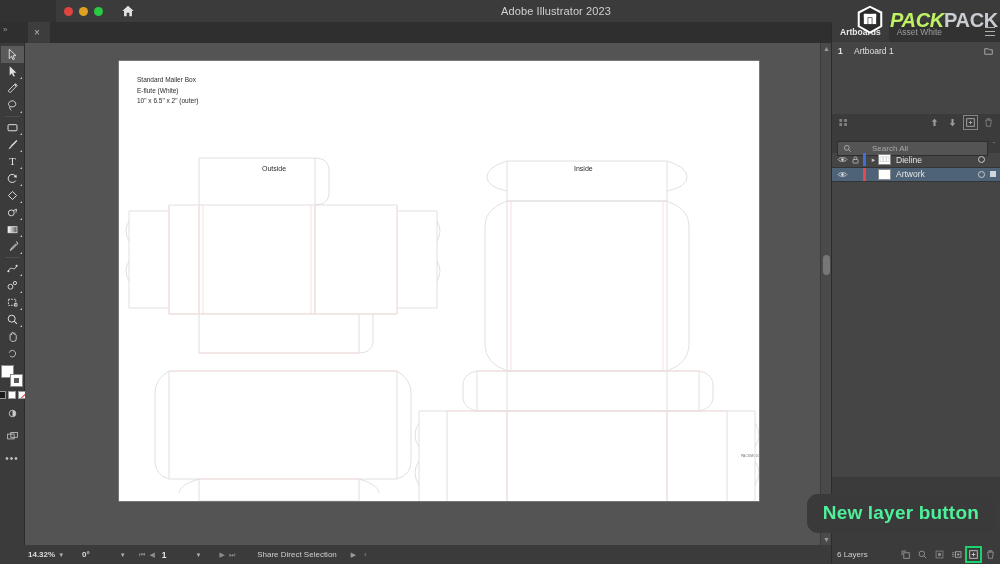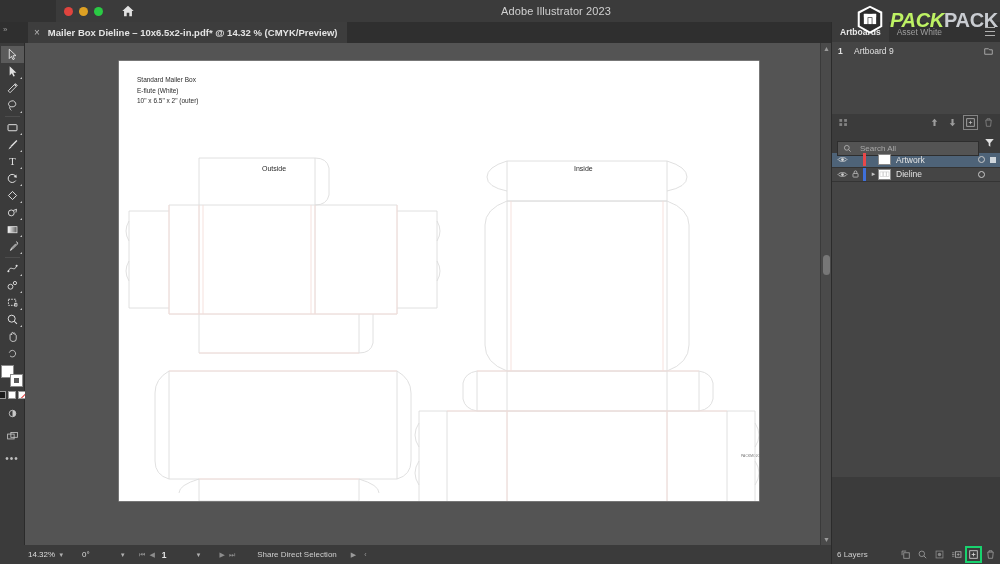--- a/index.html
+++ b/index.html
@@ -132,21 +132,21 @@
 
   
   .statusbar {
     position: absolute; left: 0; bottom: 0; width: 831px; height: 19px;
     background: #3b3b3b; display: flex; align-items: center;
     font-size: 8px; color: #cfcfcf;
   }
   .sb-pad { width: 25px; height: 19px; background: #3b3b3b; }
   .sb-field {
     height: 13px; display: flex; align-items: center; padding: 0 3px;
-    font-size: 8px; color: #dcdcdc;
+    font-size: 8px; color: #dcdcdc; font-weight: bold;
   }
   .sb-caret { color: #b0b0b0; font-size: 6px; margin-left: 3px; }
   .sb-nav { display: flex; align-items: center; gap: 4px; color: #8d8d8d; font-size: 7px; }
   .sb-status { margin-left: 22px; font-size: 8px; color: #cfcfcf; }
   .sb-arrows { margin-left: 14px; color: #9a9a9a; font-size: 7px; display: flex; gap: 8px; }
 
   
   .rightdock {
     position: absolute; right: 0; top: 22px; width: 169px; height: 542px;
     background: #3b3b3b; border-left: 1px solid #2b2b2b;
@@ -178,21 +178,21 @@
     height: 17px; background: #3b3b3b; display: flex; align-items: center;
     padding: 0 6px;
   }
   .ab-footer .spacer { flex: 1; }
   .fi { width: 11px; height: 11px; margin-left: 7px; opacity: .75; }
   .fi.boxed { outline: 1px solid #8c8c8c; outline-offset: 1px; opacity: .9; }
 
   .search-wrap { height: 22px; display: flex; align-items: center; padding: 0 5px; gap: 5px; }
   .search-box {
     flex: 1; height: 15px; background: #545454; border: 1px solid #2e2e2e;
-    display: flex; align-items: center; gap: 8px; padding: 0 5px; margin-top: 12px;
+    display: flex; align-items: center; gap: 20px; padding: 0 5px; margin-top: 12px;
   }
   .search-box input {
     flex: 1; background: transparent; border: 0; outline: 0;
     color: #c8c8c8; font-size: 8px; font-family: "Liberation Sans", sans-serif;
   }
   .search-box input::placeholder { color: #a8a8a8; }
 
   .layer-row {
     display: flex; align-items: center; height: 14.5px;
     font-size: 8.5px; color: #e4e4e4; padding-left: 3px; gap: 0;
@@ -265,21 +265,20 @@
     </svg>
     <div class="wm-text">
       <span class="a">PACK</span><span class="b">PACK</span>
     </div>
   </div>
 
   <div class="tabbar">
     <span class="dock-arrow">»</span>
     <div class="doc-tab">
       <span class="tab-close">×</span>
-      <span class="tab-title">Mailer Box Dieline – 10x6.5x2-in.pdf* @ 14.32 % (CMYK/Preview)</span>
     </div>
   </div>
 
   <div class="toolbar">
     <div class="tool sel">
       <svg viewBox="0 0 16 16">
           <path d="M4 1.5 L4 13 L6.7 10.3 L8.6 14.3 L10.4 13.4 L8.5 9.6 L12.3 9.4 Z" fill="none" stroke="#e8e8e8" stroke-width="1.1"></path>
         </svg>
     </div>
     <div class="tool">
@@ -545,21 +544,21 @@
       <div class="ptab">Asset White</div>
       <div class="panel-menu">
           <i></i>
           <i></i>
           <i></i>
         </div>
     </div>
     <div class="artboards-body">
       <div class="ab-row">
         <span class="ab-num">1</span>
-        <span class="ab-name">Artboard 9</span>
+        <span class="ab-name">Artboard 1</span>
         <svg class="ab-icon" viewBox="0 0 16 16">
           <path d="M2.5 4 L8 4 L9.5 5.5 L13.5 5.5 L13.5 12 L2.5 12 Z" fill="none" stroke="#c2c2c2" stroke-width="1.1"></path>
         </svg>
       </div>
     </div>
     <div class="ab-footer">
       <svg class="fi" style="margin-left:0" viewBox="0 0 16 16">
         <rect x="2" y="3" width="4" height="4" fill="#9d9d9d"></rect>
           <rect x="9" y="3" width="4" height="4" fill="#9d9d9d"></rect>
         <rect x="2" y="9" width="4" height="4" fill="#9d9d9d"></rect>
@@ -589,36 +588,20 @@
           <line x1="10" y1="10" x2="13.6" y2="13.6" stroke="#b8b8b8" stroke-width="1.5"></line>
         </svg>
         <input type="text" placeholder="Search All" style="">
       </div>
       <svg style="width:11px;height:11px" viewBox="0 0 16 16">
         <path d="M1.8 3 L14.2 3 L9.2 8.6 L9.2 14 L6.8 12.2 L6.8 8.6 Z" fill="#e0e0e0"></path>
       </svg>
     </div>
 
     <div class="layers-list">
-
-      <div class="layer-row selected">
-        <span class="lr-eye">
-          <svg style="width:11px;height:11px" viewBox="0 0 16 16">
-            <path d="M1.5 8 C4 4.3 12 4.3 14.5 8 C12 11.7 4 11.7 1.5 8 Z" fill="none" stroke="#dcdcdc" stroke-width="1.1"></path>
-            <circle cx="8" cy="8" r="2" fill="#dcdcdc"></circle>
-          </svg>
-        </span>
-        <span class="lr-lock"></span>
-        <span class="lr-color" style="background:#e8484a"></span>
-        <span class="lr-disc"></span>
-        <span class="lr-thumb"></span>
-        <span class="lr-name">Artwork</span>
-        <span class="lr-target"></span>
-        <span class="lr-sel-sq"></span>
-      </div>
 
       <div class="layer-row">
         <span class="lr-eye">
           <svg style="width:11px;height:11px" viewBox="0 0 16 16">
             <path d="M1.5 8 C4 4.3 12 4.3 14.5 8 C12 11.7 4 11.7 1.5 8 Z" fill="none" stroke="#cfcfcf" stroke-width="1.1"></path>
             <circle cx="8" cy="8" r="2" fill="#cfcfcf"></circle>
           </svg>
         </span>
         <span class="lr-lock">
           <svg style="width:9px;height:10px" viewBox="0 0 16 16">
@@ -633,20 +616,36 @@
             <rect x="1" y="3" width="4.5" height="7" fill="none" stroke="#bfbfbf" stroke-width=".8"></rect>
             <rect x="6" y="3" width="4.5" height="7" fill="none" stroke="#bfbfbf" stroke-width=".8"></rect>
             <rect x="11" y="3" width="4" height="7" fill="none" stroke="#bfbfbf" stroke-width=".8"></rect>
           </svg>
         </span>
         <span class="lr-name">Dieline</span>
         <span class="lr-target"></span>
         <span class="lr-sel-sq" style="background:transparent"></span>
       </div>
 
+      <div class="layer-row selected">
+        <span class="lr-eye">
+          <svg style="width:11px;height:11px" viewBox="0 0 16 16">
+            <path d="M1.5 8 C4 4.3 12 4.3 14.5 8 C12 11.7 4 11.7 1.5 8 Z" fill="none" stroke="#dcdcdc" stroke-width="1.1"></path>
+            <circle cx="8" cy="8" r="2" fill="#dcdcdc"></circle>
+          </svg>
+        </span>
+        <span class="lr-lock"></span>
+        <span class="lr-color" style="background:#e8484a"></span>
+        <span class="lr-disc"></span>
+        <span class="lr-thumb"></span>
+        <span class="lr-name">Artwork</span>
+        <span class="lr-target"></span>
+        <span class="lr-sel-sq"></span>
+      </div>
+
     </div>
 
     <div class="layers-footer">
       <span>6 Layers</span>
       <span class="spacer"></span>
       <svg class="lf-ic" viewBox="0 0 16 16">
         <path d="M3 3 L9 3 M3 3 L3 9" stroke="#b6b6b6" stroke-width="1.2" fill="none"></path>
         <rect x="5.5" y="5.5" width="8" height="8" fill="none" stroke="#b6b6b6" stroke-width="1.2"></rect>
       </svg>
       <svg class="lf-ic" viewBox="0 0 16 16">
@@ -665,14 +664,15 @@
       <svg class="lf-ic highlight" viewBox="0 0 16 16">
         <rect x="2.5" y="2.5" width="11" height="11" fill="none" stroke="#d6d6d6" stroke-width="1.2"></rect>
         <path d="M8 5.3 L8 10.7 M5.3 8 L10.7 8" stroke="#d6d6d6" stroke-width="1.2"></path>
       </svg>
       <svg class="lf-ic" viewBox="0 0 16 16">
         <path d="M4 4.5 L12 4.5 L11 13.5 L5 13.5 Z M5.8 4.5 L5.8 2.6 L10.2 2.6 L10.2 4.5" fill="none" stroke="#bcbcbc" stroke-width="1.1"></path>
       </svg>
     </div>
   </div>
 
+  <div class="callout">New layer button</div>
 
 </div>
 
 </body></html>

